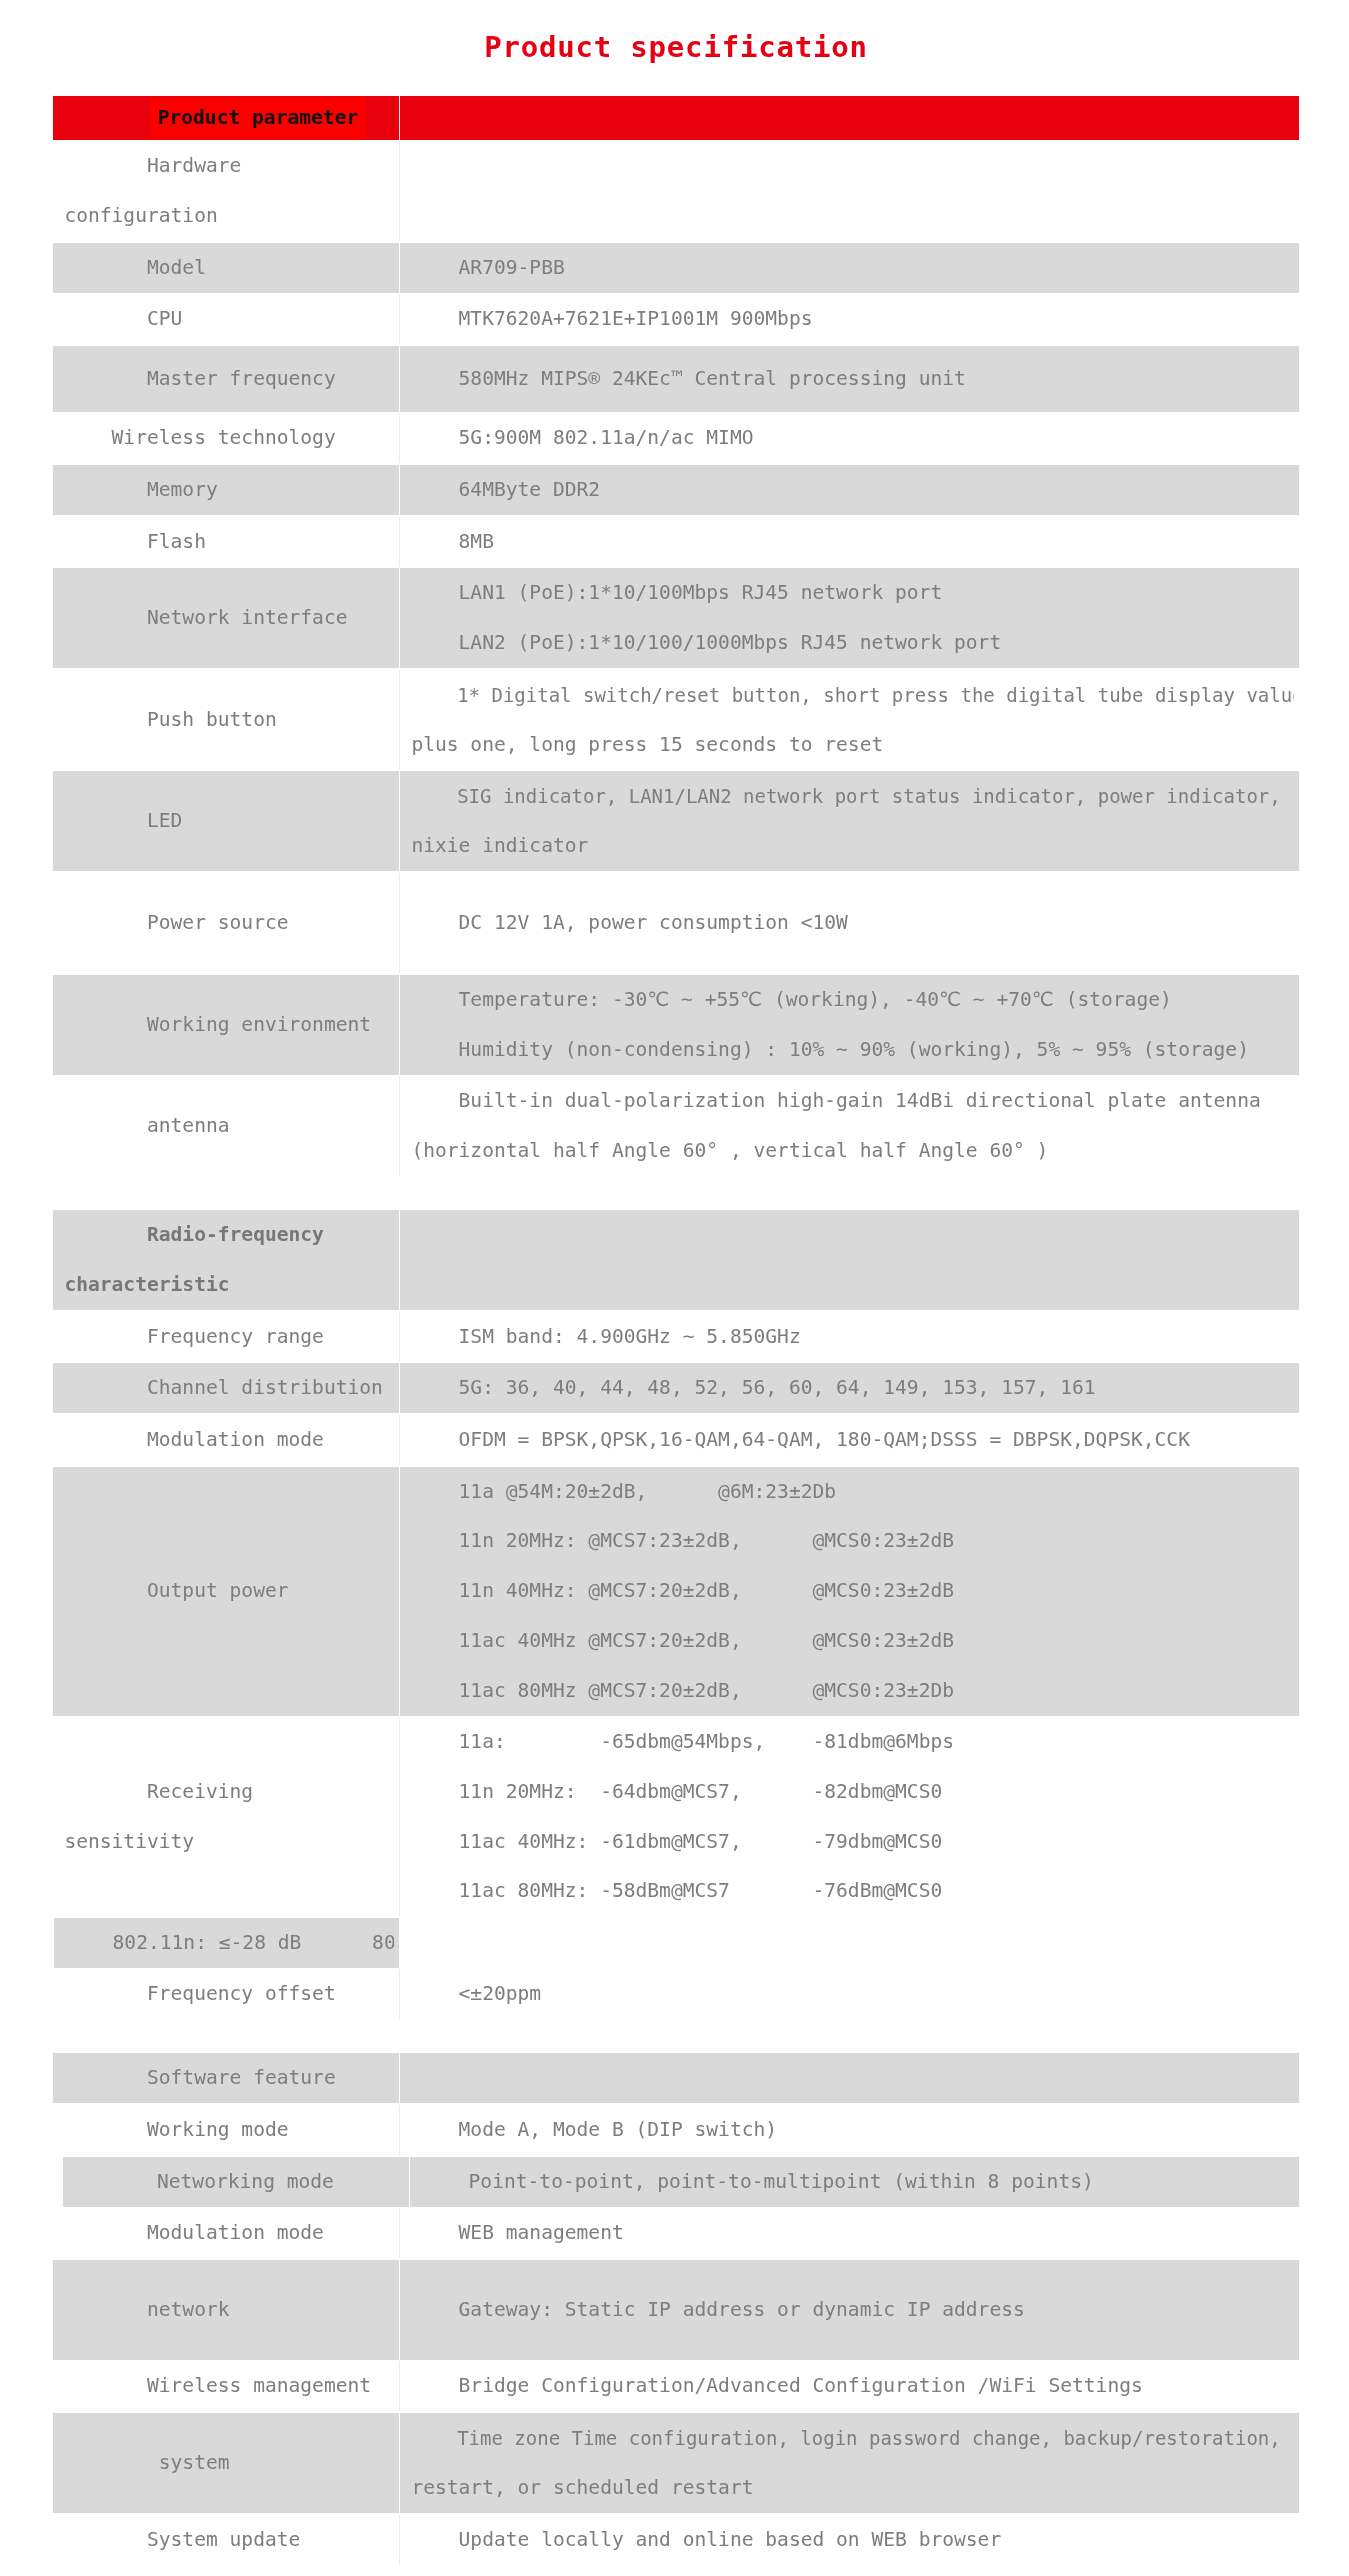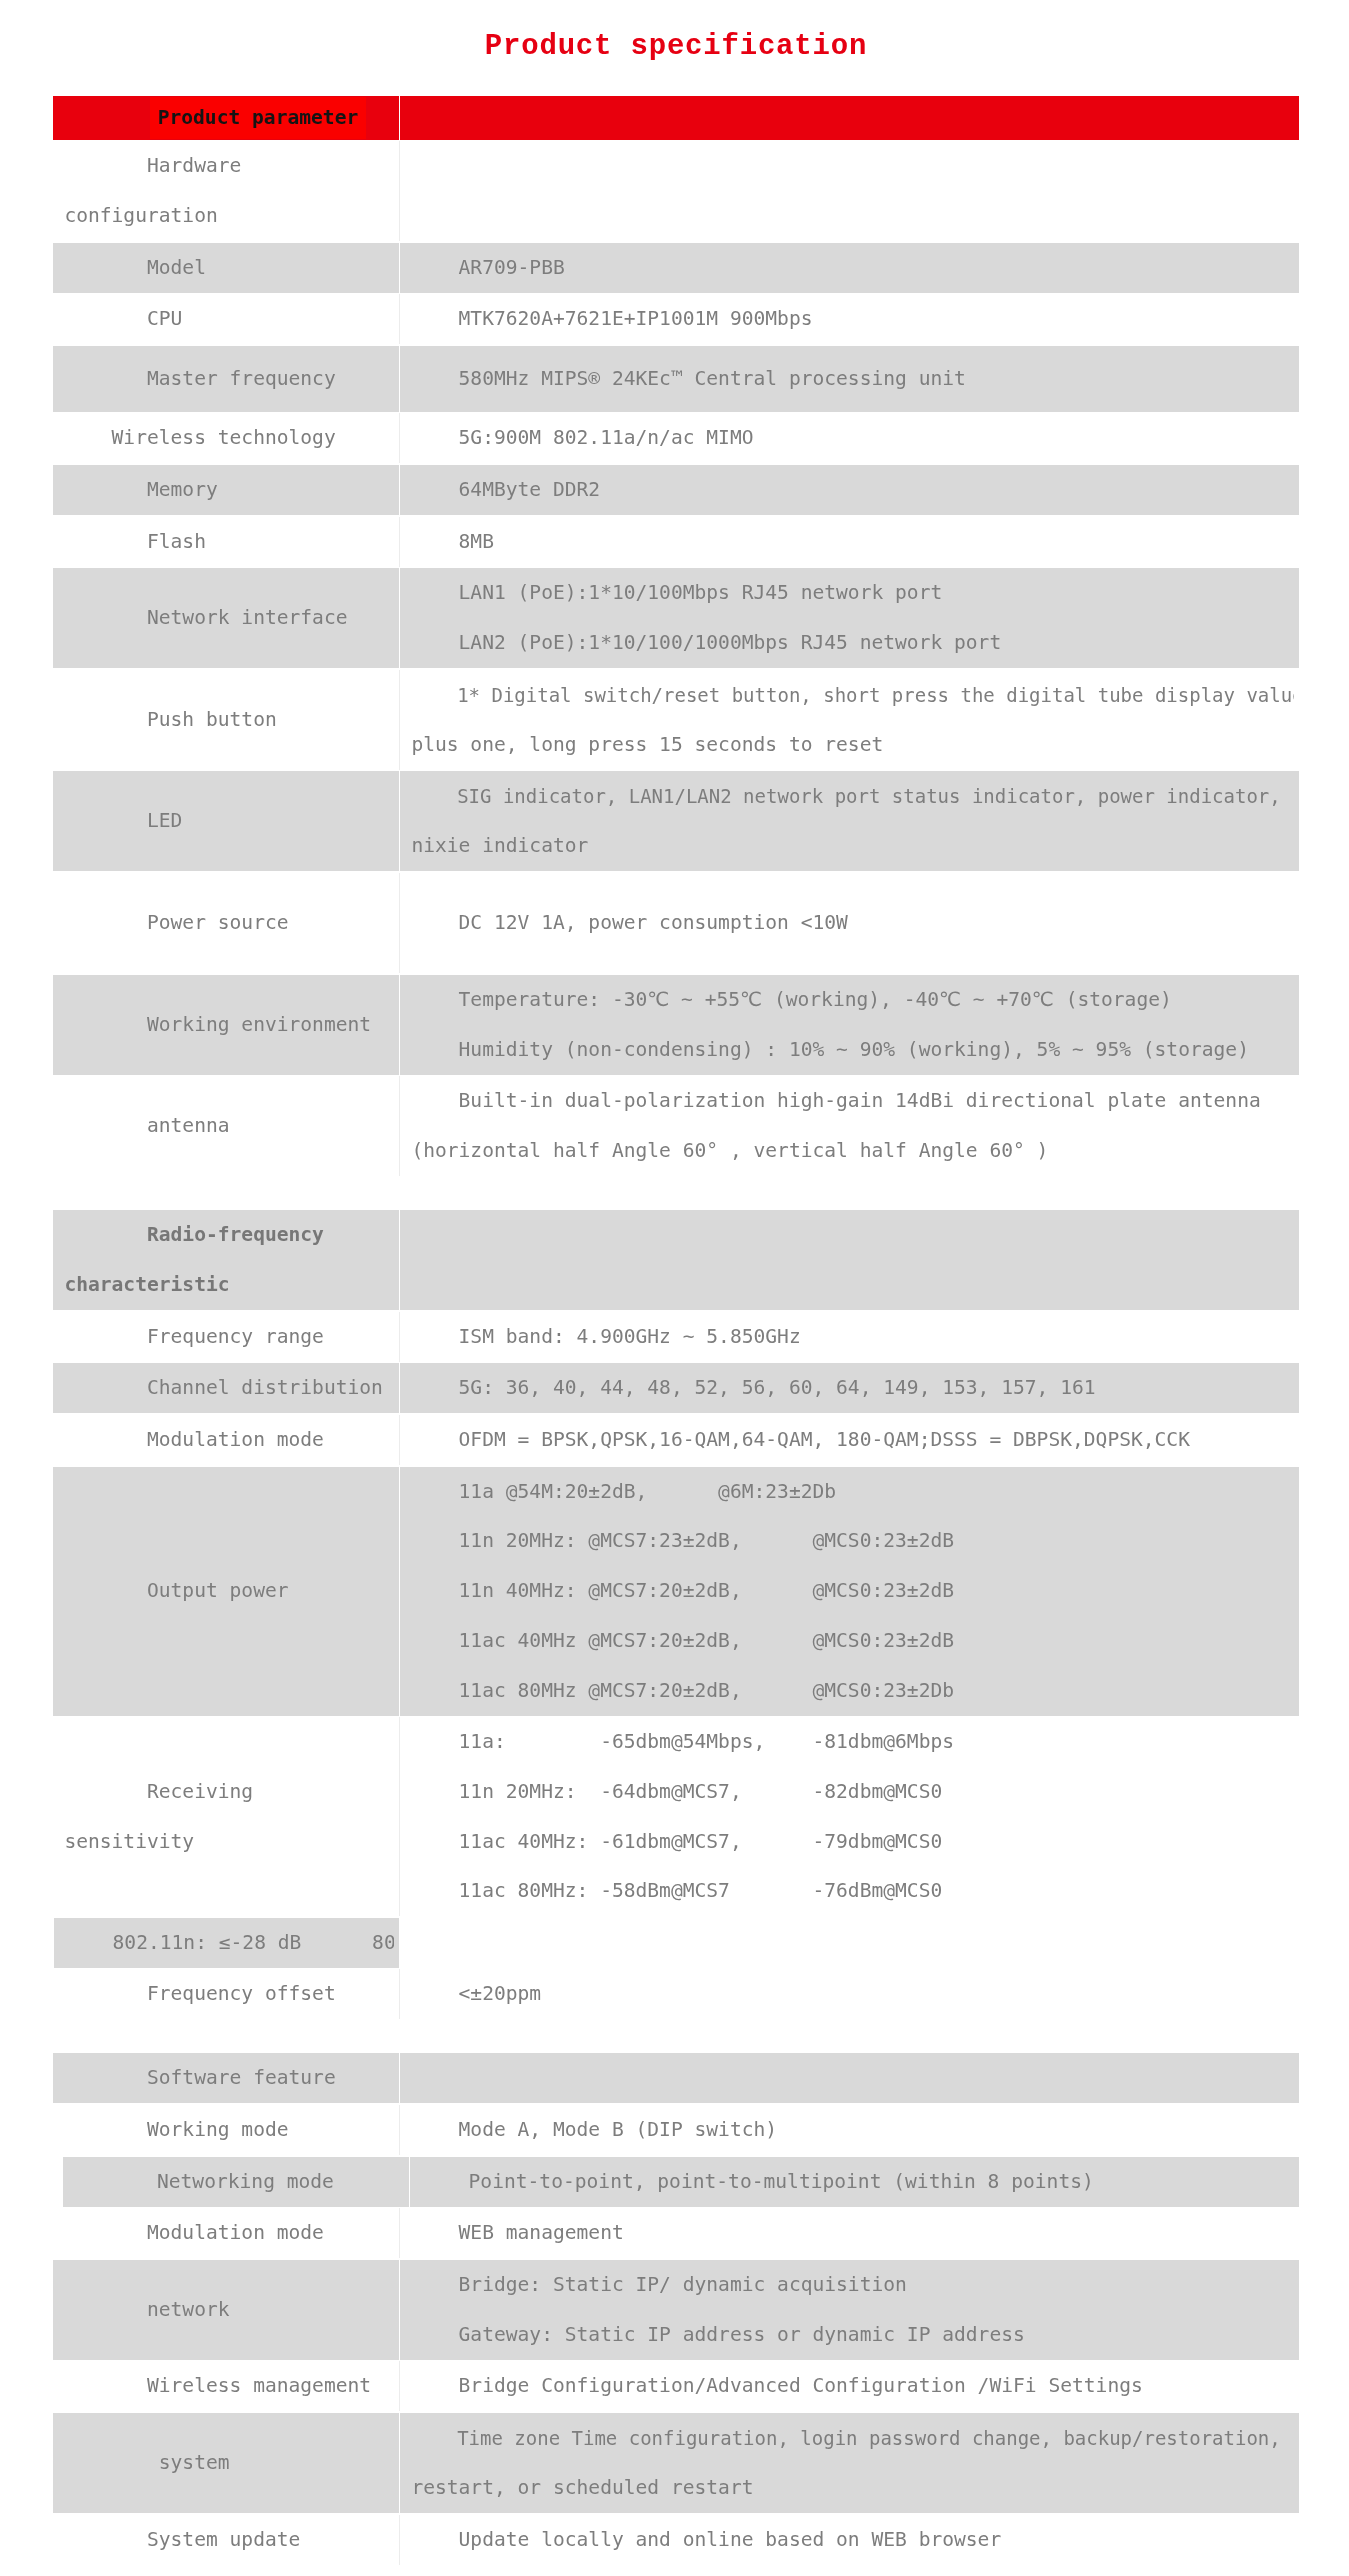--- a/index.html
+++ b/index.html
@@ -14,21 +14,20 @@
   }
   html,body{margin:0;padding:0;}
   body{
     width:1349px;height:2576px;background:#fff;overflow:hidden;
     font-family:"DejaVu Sans Mono","DejaVu Sans",monospace;
   }
   .page-title{
     margin:29px 53px 0 53px;width:1246px;height:36px;line-height:36px;
     text-align:center;font-size:29px;font-weight:bold;color:var(--c-title);
     letter-spacing:0.8px;
-    font-family:Liberation Mono, monospace;
   }
   .tables-wrap{margin:24.5px 0 0 53px;width:1246px;}
   .spec-table{display:flex;flex-direction:column;gap:1.6px;}
   .spec-table + .spec-table{margin-top:34px;}
   .row{display:grid;grid-template-columns:346px 1fr;}
   .cell{
     display:flex;flex-direction:column;justify-content:center;
     overflow:hidden;color:var(--c-text);
   }
   .lc{padding:0 3.3px 0 11.4px;}
@@ -270,21 +269,20 @@
         </div>
         <div class="cell vc">
           <div class="ln">    WEB management</div>
         </div>
       </div>
       <div class="row g" style="height: 100px;">
         <div class="cell lc">
           <div class="ln">       network</div>
         </div>
         <div class="cell vc">
-          <div class="ln">    Bridge: Static IP/ dynamic acquisition</div>
           <div class="ln">    Gateway: Static IP address or dynamic IP address</div>
         </div>
       </div>
       <div class="row w" style="height: 50px;">
         <div class="cell lc">
           <div class="ln">       Wireless management</div>
         </div>
         <div class="cell vc">
           <div class="ln">    Bridge Configuration/Advanced Configuration /WiFi Settings</div>
         </div>

